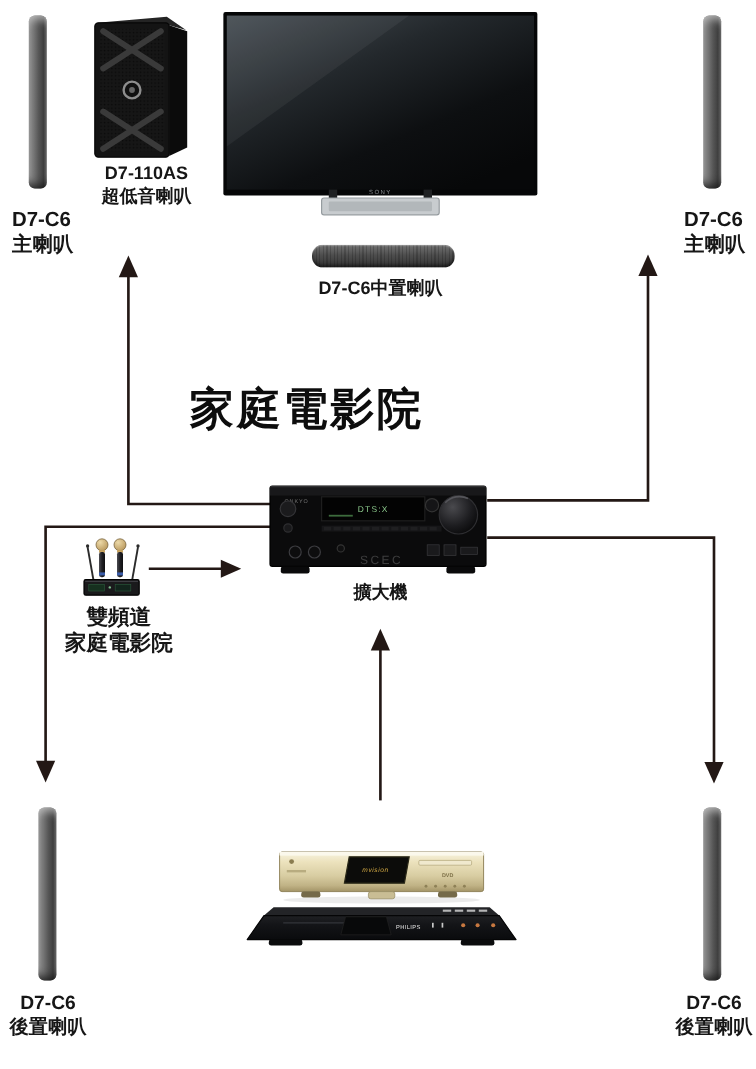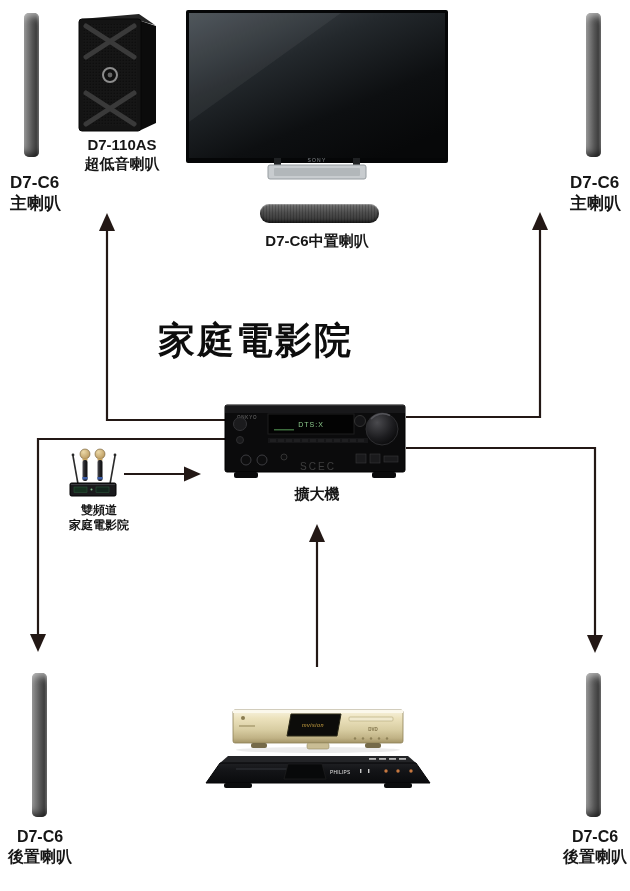--- a/index.html
+++ b/index.html
@@ -7,21 +7,21 @@
           font-family:"Liberation Sans","DejaVu Sans",sans-serif;}
   svg text{font-family:"Liberation Sans","DejaVu Sans",sans-serif;}
   .abs{position:absolute;}
   #arrows{position:absolute;left:0;top:0;z-index:1;}
   .device{z-index:2;}
   .lbl{position:absolute;z-index:3;font-weight:700;color:#161616;line-height:1.24;}
   .lbl.ctr{text-align:center;}
   .t17{font-size:17px;}
   .t16{font-size:16px;}
   .t15{font-size:15px;}
-  .t13{font-size:12px;}
+  .t13{font-size:18px;}
   .title{font-size:37px;letter-spacing:2px;text-align:left;color:#0d0d0d;}
   .col-speaker{position:absolute;width:15px;height:144px;border-radius:5px;z-index:2;
     background:linear-gradient(90deg,#9b9b9b 0%,#7c7c7c 22%,#565656 55%,#3f3f3f 82%,#676767 100%);
     box-shadow:inset 0 8px 7px -5px rgba(200,200,200,.8), inset 0 -8px 7px -5px rgba(20,20,20,.8);}
   .soundbar{position:absolute;width:119px;height:19px;border-radius:9px;z-index:2;
     background:
       repeating-linear-gradient(90deg, rgba(0,0,0,.18) 0 1px, rgba(255,255,255,0) 1px 3px),
       linear-gradient(180deg,#737373 0%,#4e4e4e 45%,#333333 100%);
     box-shadow:inset 0 1px 1px rgba(255,255,255,.3), inset 0 -2px 3px rgba(0,0,0,.55);}
 </style>

